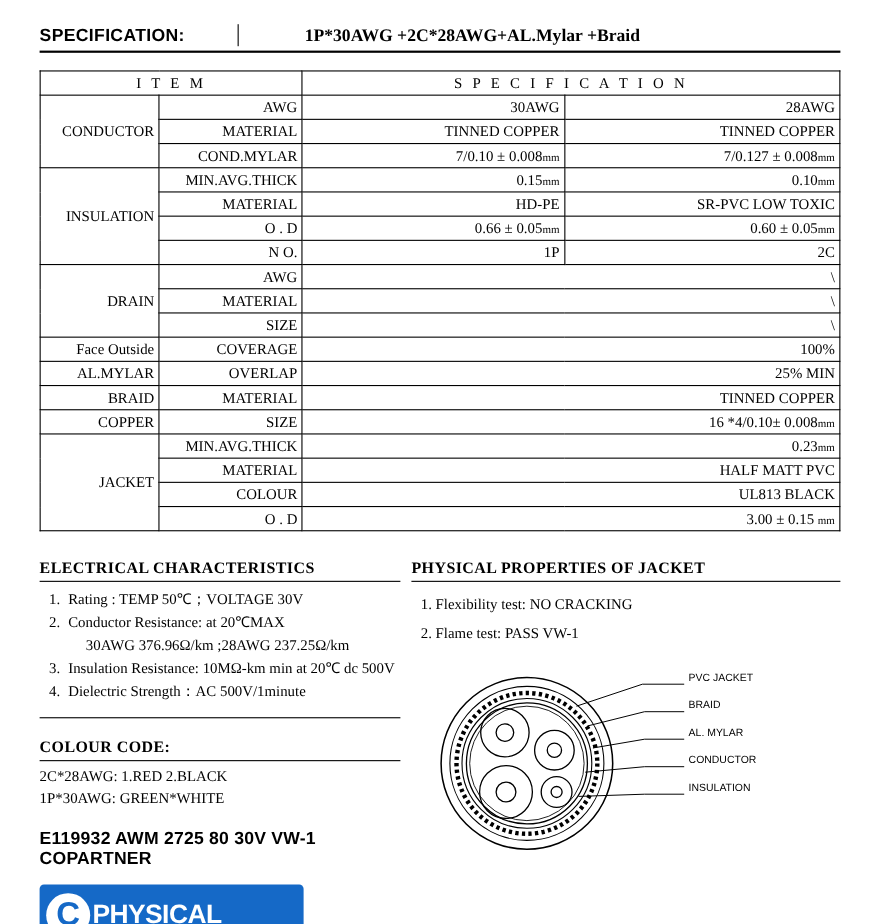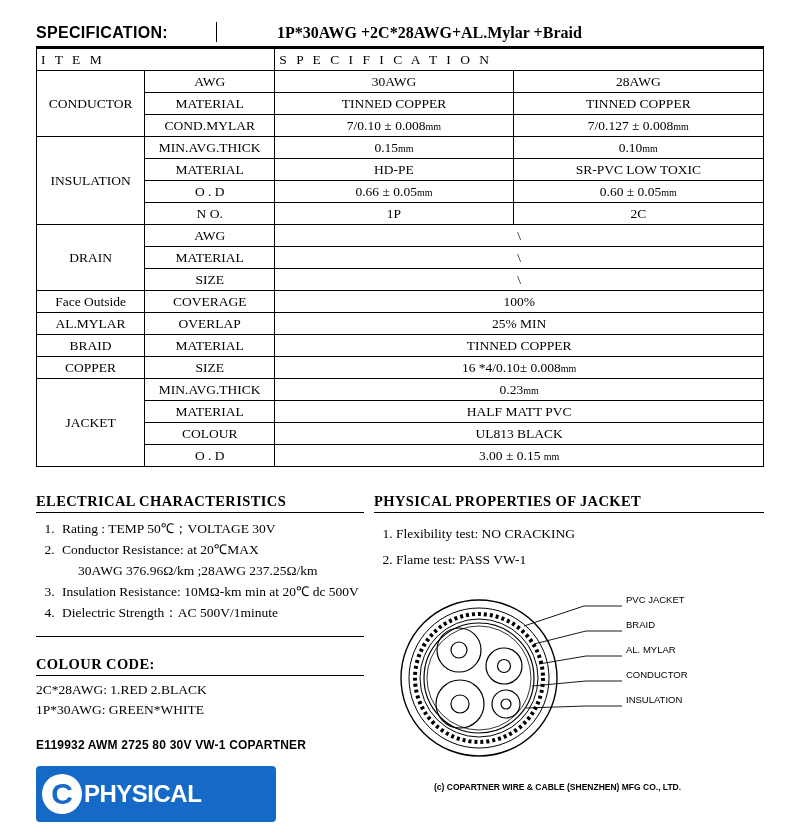--- a/index.html
+++ b/index.html
@@ -20,21 +20,21 @@
     height: 840px;
     box-sizing: border-box;
     padding: 22px 36px 0 36px;
   }
   
   .header {
     display: flex;
     align-items: flex-end;
     border-bottom: 2px solid #000;
     padding-bottom: 4px;
-    margin-bottom: 0;
+    margin-bottom: 16px;
   }
   .header .spec-label {
     font-family: "Liberation Sans", sans-serif;
     font-weight: bold;
     font-size: 16px;
     letter-spacing: 0.3px;
     width: 180px;
   }
   .header .bar {
     width: 1px;
@@ -53,24 +53,24 @@
     border-collapse: collapse;
     table-layout: fixed;
     font-size: 13.5px;
   }
   table.spec td, table.spec th {
     border: 1px solid #000;
     padding: 1px 4px;
     height: 19px;
     vertical-align: middle;
     font-weight: normal;
+    text-align: right;
+  }
+  table.spec th {
     text-align: center;
-  }
-  table.spec th {
-    text-align: left;
     font-weight: normal;
     letter-spacing: 3px;
     font-size: 13.5px;
   }
   td.cat {
     text-align: left;
     padding-left: 6px;
     font-size: 13.5px;
   }
   td.val {
@@ -121,21 +121,21 @@
     line-height: 1.9;
   }
   .colour-lines {
     font-size: 13.5px;
     line-height: 1.5;
     margin-top: 4px;
   }
   .cert {
     font-family: "Liberation Sans", sans-serif;
     font-weight: bold;
-    font-size: 12px;
+    font-size: 16px;
     margin-top: 18px;
     letter-spacing: 0.2px;
   }
   
   .logo {
     margin-top: 14px;
     width: 240px;
     height: 56px;
     background: #1569c7;
     border-radius: 4px;
@@ -354,17 +354,16 @@
           <path d="M158 100 L212 95 L248 95" fill="none" stroke="#000" stroke-width="0.9"></path>
           <path d="M152 122 L212 120 L248 120" fill="none" stroke="#000" stroke-width="0.9"></path>
           <text x="252" y="17" font-family="Liberation Sans, sans-serif" font-size="9.5" class="dlabel">PVC JACKET</text>
           <text x="252" y="42" font-family="Liberation Sans, sans-serif" font-size="9.5" class="dlabel">BRAID</text>
           <text x="252" y="67" font-family="Liberation Sans, sans-serif" font-size="9.5" class="dlabel">AL. MYLAR</text>
           <text x="252" y="92" font-family="Liberation Sans, sans-serif" font-size="9.5" class="dlabel">CONDUCTOR</text>
           <text x="252" y="117" font-family="Liberation Sans, sans-serif" font-size="9.5" class="dlabel">INSULATION</text>
         </svg>
       </div>
 
-      <div class="copyright">(c) COPARTNER WIRE &amp; CABLE (SHENZHEN) MFG CO., LTD.</div>
     </div>
 
   </div>
 </div>
 
 </body></html>

